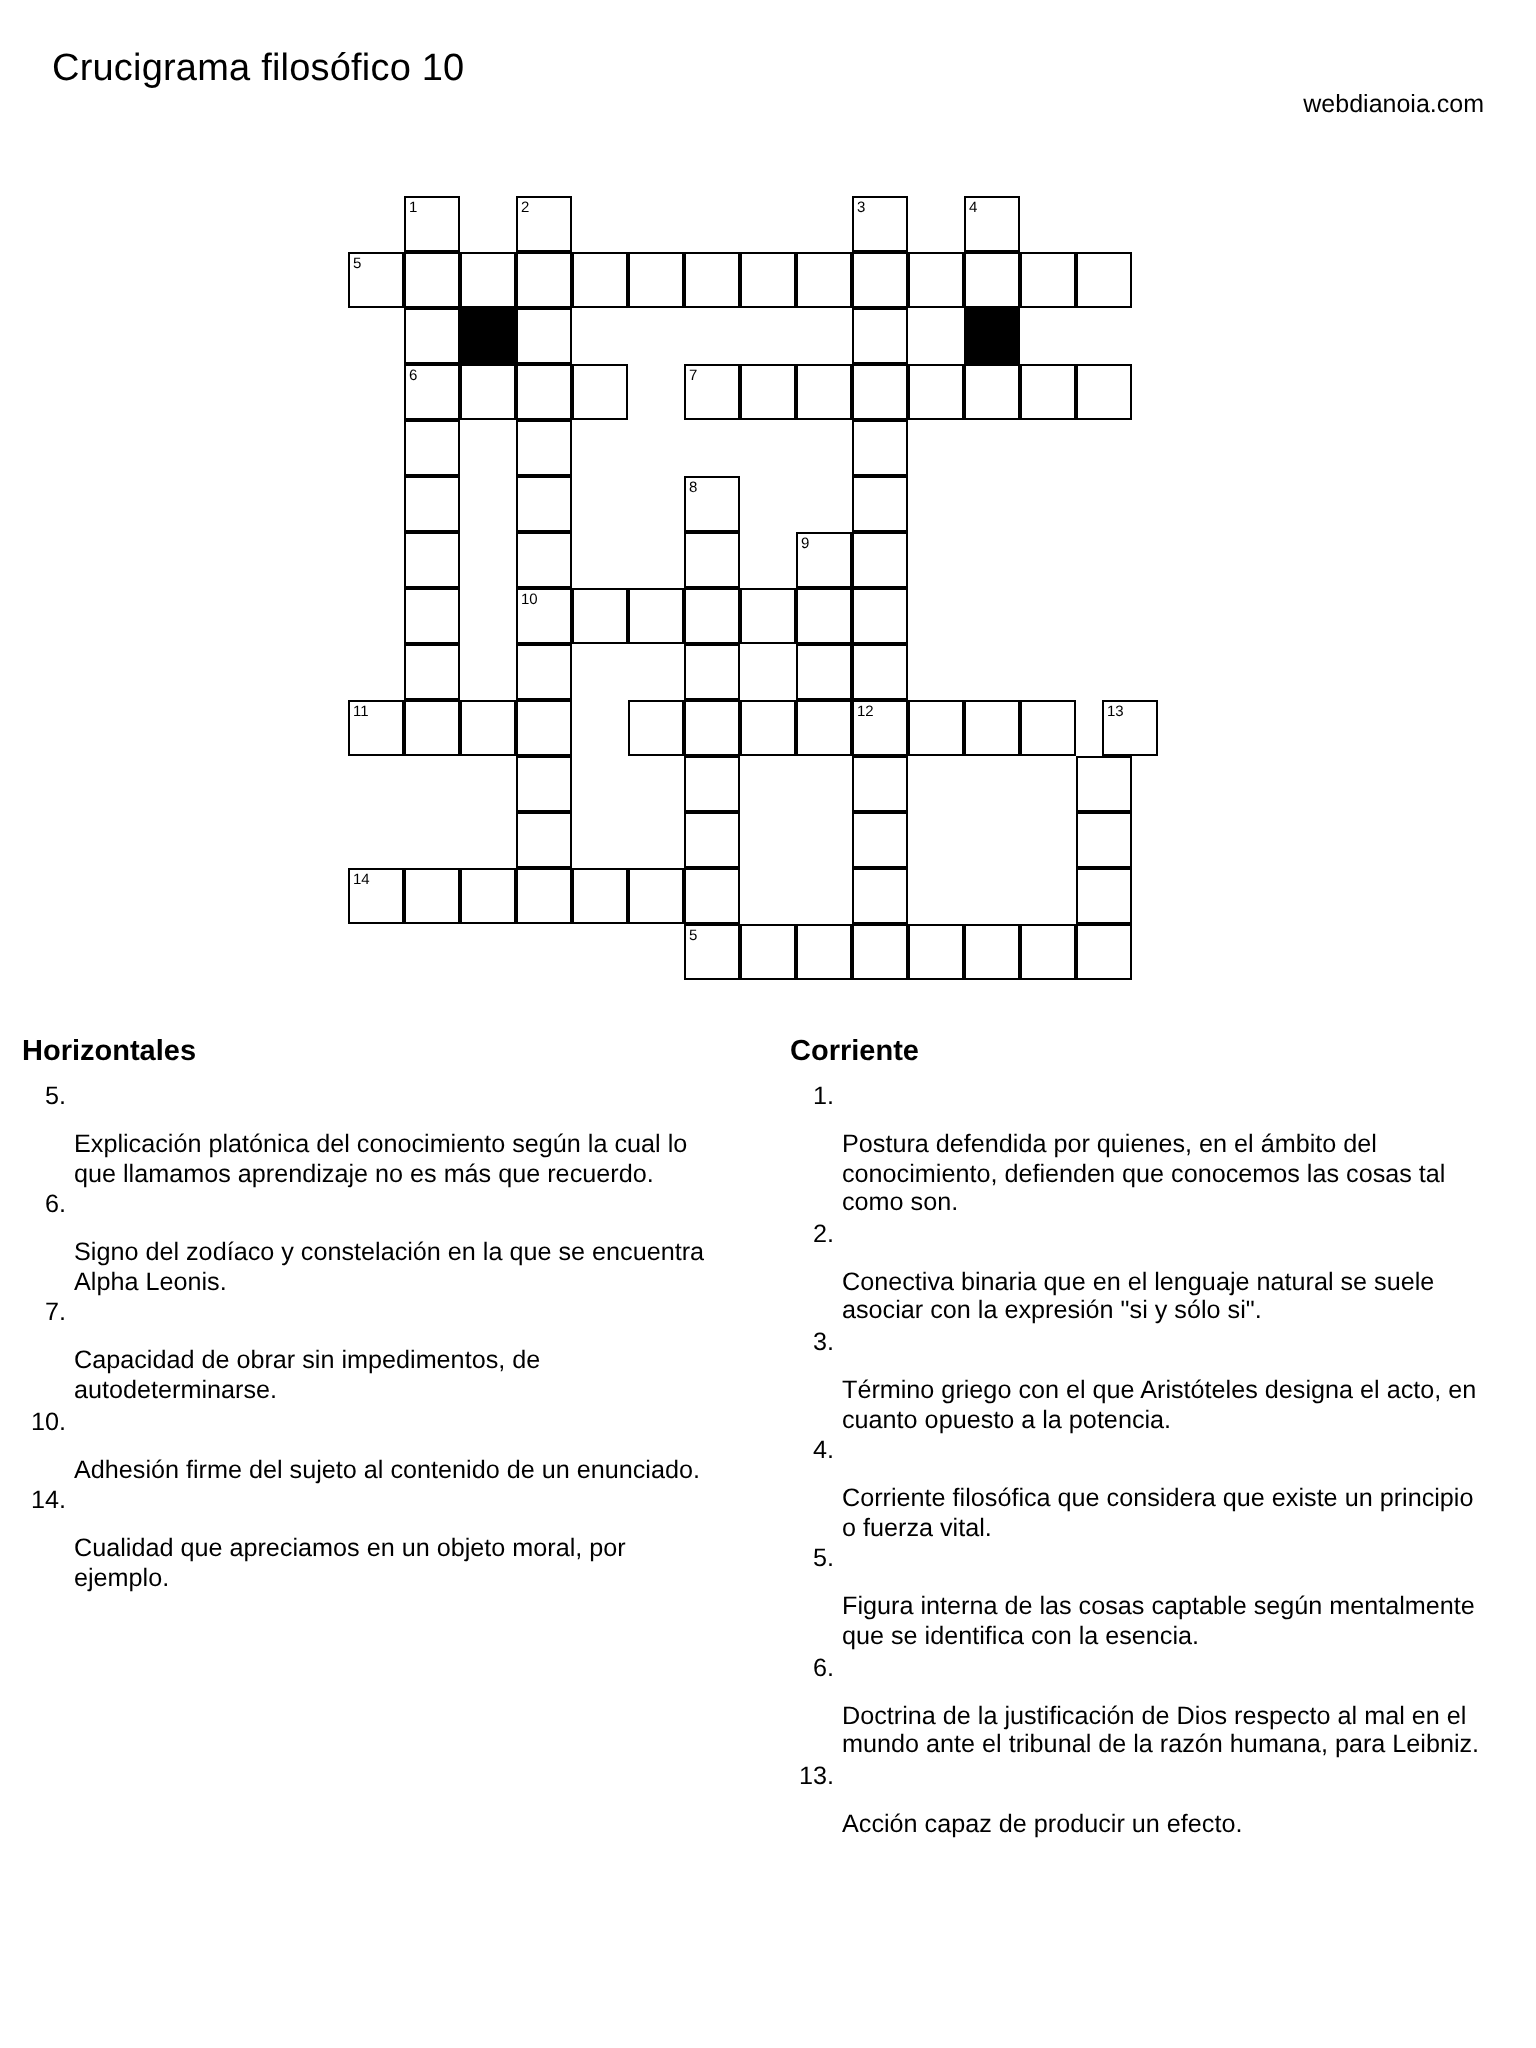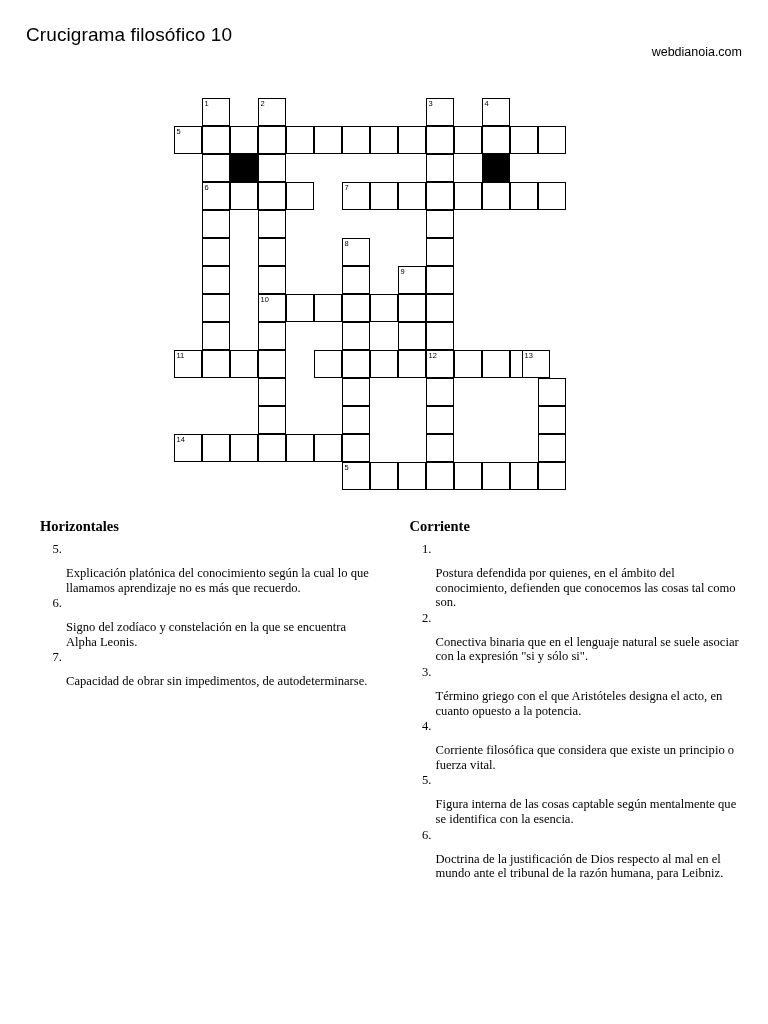--- a/index.html
+++ b/index.html
@@ -58,26 +58,25 @@
     left: 1.5px;
     top: 0px;
     font-size: 7.5px;
     line-height: 9px;
     font-family: "Liberation Sans", sans-serif;
   }
 
   
   .clues {
     position: absolute;
-    left: 40px;
+    left: 11px;
     right: 26px;
     top: 518px;
     display: flex;
     gap: 37px;
-    font-family: Liberation Serif, serif;
   }
   .clue-col {
     width: 354px;
   }
   .clue-col h2 {
     font-size: 14.5px;
     font-weight: bold;
     margin: 0 0 7px 0;
   }
   .clue-list {
@@ -201,21 +200,21 @@
       <div class="cell" style="left: 140px; top: 252px;"></div>
       <div class="cell" style="left: 168px; top: 252px;"></div>
       <div class="cell" style="left: 196px; top: 252px;"></div>
       <div class="cell" style="left: 224px; top: 252px;"></div>
       <div class="cell" style="left: 252px; top: 252px; text-decoration: underline;">
         <span class="num">12</span>
       </div>
       <div class="cell" style="left: 280px; top: 252px;"></div>
       <div class="cell" style="left: 308px; top: 252px;"></div>
       <div class="cell" style="left: 336px; top: 252px;"></div>
-      <div class="cell" style="left: 348px; top: 252px;">
+      <div class="cell" style="left: 377px; top: 252px;">
         <span class="num">13</span>
       </div>
       <div class="cell" style="left: 84px; top: 280px;"></div>
       <div class="cell" style="left: 168px; top: 280px;"></div>
       <div class="cell" style="left: 252px; top: 280px;"></div>
       <div class="cell" style="left: 364px; top: 280px;"></div>
       <div class="cell" style="left: 84px; top: 308px;"></div>
       <div class="cell" style="left: 168px; top: 308px;"></div>
       <div class="cell" style="left: 252px; top: 308px;"></div>
       <div class="cell" style="left: 364px; top: 308px;"></div>
@@ -252,20 +251,28 @@
             <span class="clue-text">Explicación platónica del conocimiento según la cual lo que llamamos aprendizaje no es más que recuerdo.</span>
           </li>
           <li class="clue-item">
             <span class="clue-num">6.</span>
             <span class="clue-text">Signo del zodíaco y constelación en la que se encuentra Alpha Leonis.</span>
           </li>
           <li class="clue-item">
             <span class="clue-num">7.</span>
             <span class="clue-text">Capacidad de obrar sin impedimentos, de autodeterminarse.</span>
           </li>
+          <li class="clue-item">
+            <span class="clue-num">10.</span>
+            <span class="clue-text">Adhesión firme del sujeto al contenido de un enunciado.</span>
+          </li>
+          <li class="clue-item">
+            <span class="clue-num">14.</span>
+            <span class="clue-text">Cualidad que apreciamos en un objeto moral, por ejemplo.</span>
+          </li>
         </ul>
     </div>
 
     <div class="clue-col">
       <h2>Corriente</h2>
       <ul class="clue-list">
           <li class="clue-item">
             <span class="clue-num">1.</span>
             <span class="clue-text">Postura defendida por quienes, en el ámbito del conocimiento, defienden que conocemos las cosas tal como son.</span>
           </li>
@@ -282,17 +289,21 @@
             <span class="clue-text">Corriente filosófica que considera que existe un principio o fuerza vital.</span>
           </li>
           <li class="clue-item">
             <span class="clue-num">5.</span>
             <span class="clue-text">Figura interna de las cosas captable según mentalmente que se identifica con la esencia.</span>
           </li>
           <li class="clue-item">
             <span class="clue-num">6.</span>
             <span class="clue-text">Doctrina de la justificación de Dios respecto al mal en el mundo ante el tribunal de la razón humana, para Leibniz.</span>
           </li>
+          <li class="clue-item">
+            <span class="clue-num">13.</span>
+            <span class="clue-text">Acción capaz de producir un efecto.</span>
+          </li>
         </ul>
     </div>
 
   </div>
 </div>
 
 </body></html>

